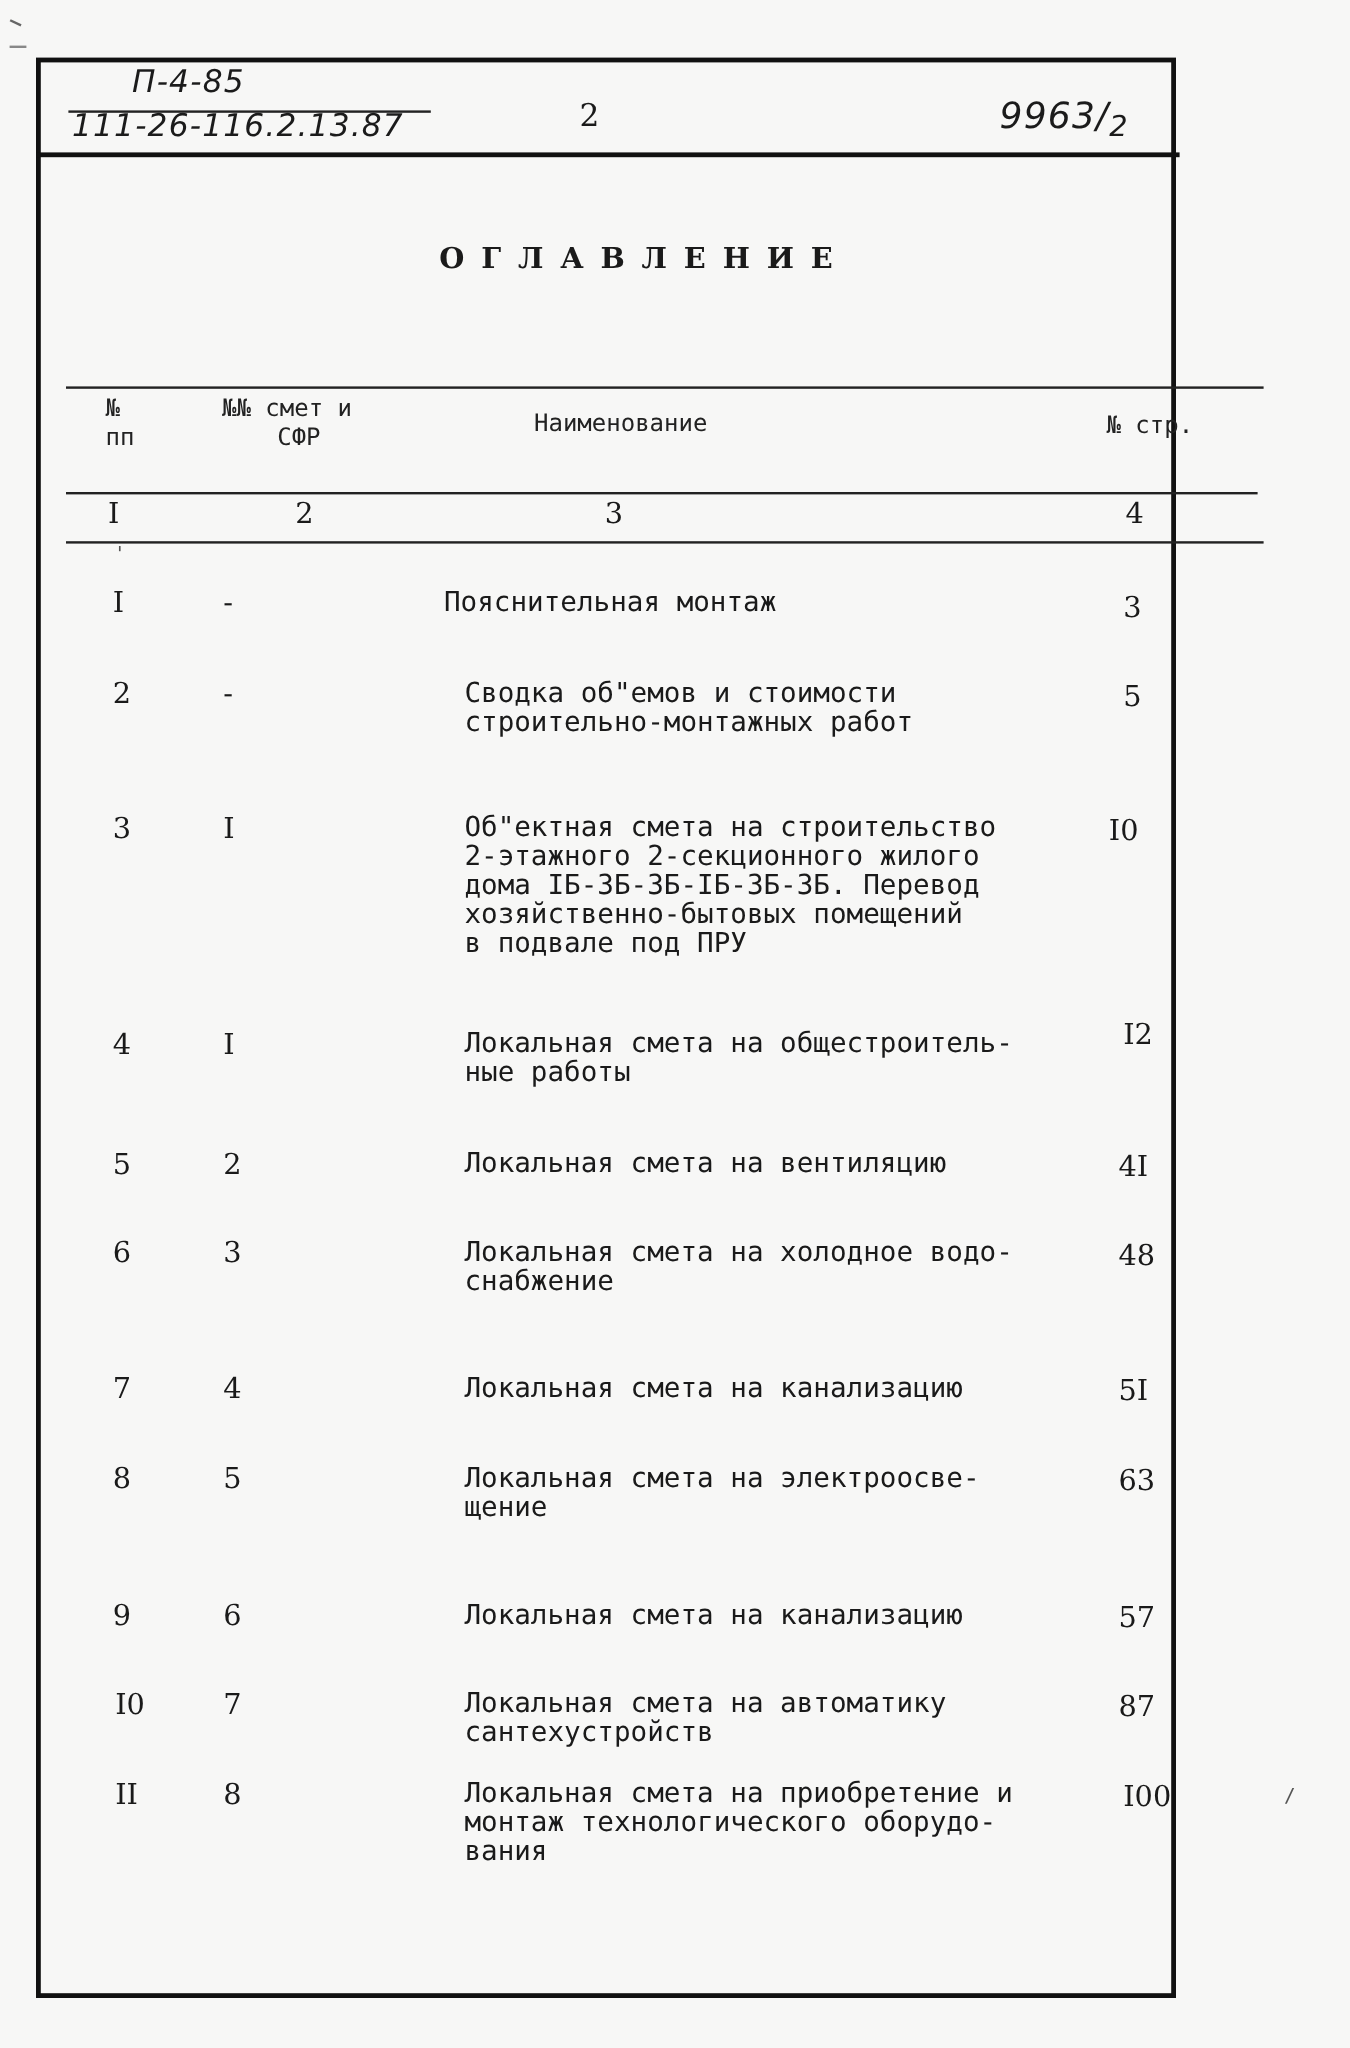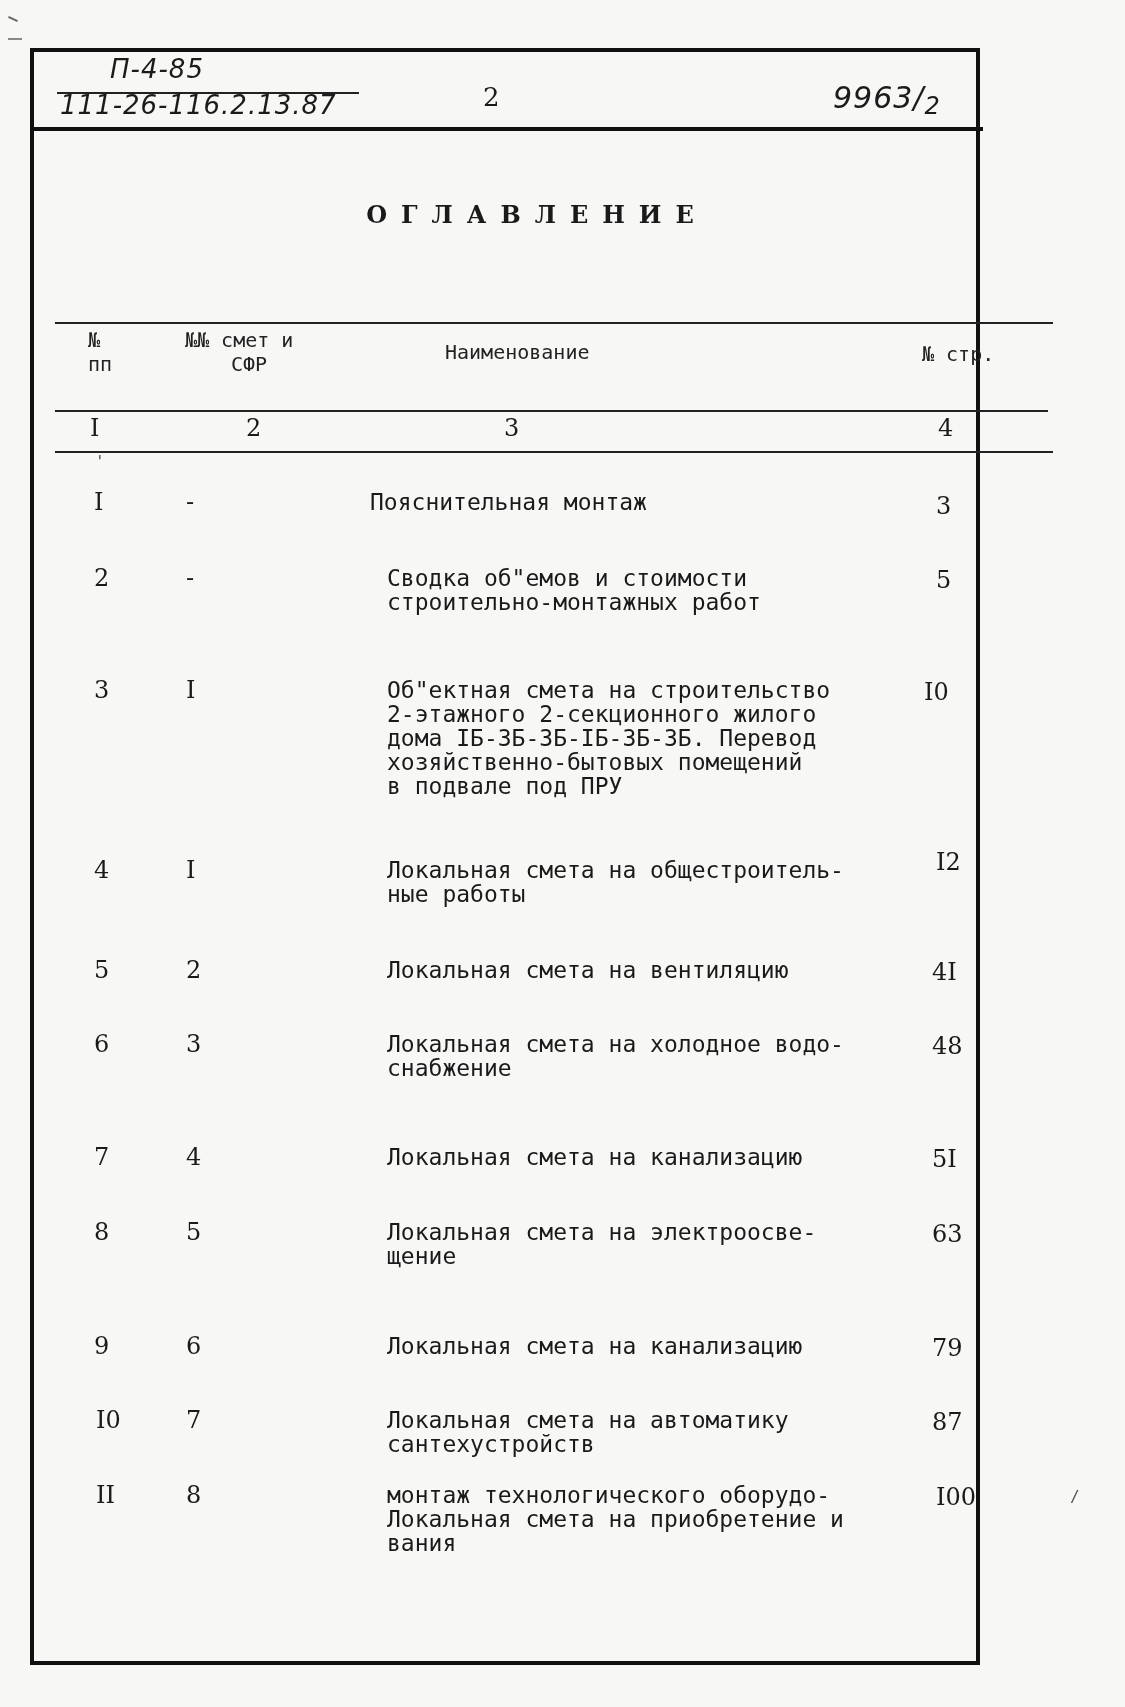--- a/index.html
+++ b/index.html
@@ -149,36 +149,36 @@
         <div class="cell">щение</div>
       </div>
       <div class="abs num" style="left: 932px; top: 1220px;">63</div>
     </div>
     <div>
       <div class="abs num" style="left: 94px; top: 1332px;">9</div>
       <div class="abs num" style="left: 186px; top: 1332px;">6</div>
       <div class="abs" style="left: 387px; top: 1334px;">
         <div class="cell">Локальная смета на канализацию</div>
       </div>
-      <div class="abs num" style="left: 932px; top: 1334px;">79</div>
+      <div class="abs num" style="left: 932px; top: 1334px;">57</div>
     </div>
     <div>
       <div class="abs num" style="left: 96px; top: 1406px;">I0</div>
       <div class="abs num" style="left: 186px; top: 1406px;">7</div>
       <div class="abs" style="left: 387px; top: 1408px;">
         <div class="cell">Локальная смета на автоматику</div>
         <div class="cell">сантехустройств</div>
       </div>
       <div class="abs num" style="left: 932px; top: 1408px;">87</div>
     </div>
     <div>
       <div class="abs num" style="left: 96px; top: 1481px;">II</div>
       <div class="abs num" style="left: 186px; top: 1481px;">8</div>
       <div class="abs" style="left: 387px; top: 1483px;">
+        <div class="cell">Локальная смета на приобретение и</div>
         <div class="cell">монтаж технологического оборудо-</div>
-        <div class="cell">Локальная смета на приобретение и</div>
         <div class="cell">вания</div>
       </div>
       <div class="abs num" style="left: 936px; top: 1483px;">I00</div>
     </div>
   </div>
 
 <div class="abs mark" style="left:1070px;top:1487px;">/</div>
 
 </body></html>

